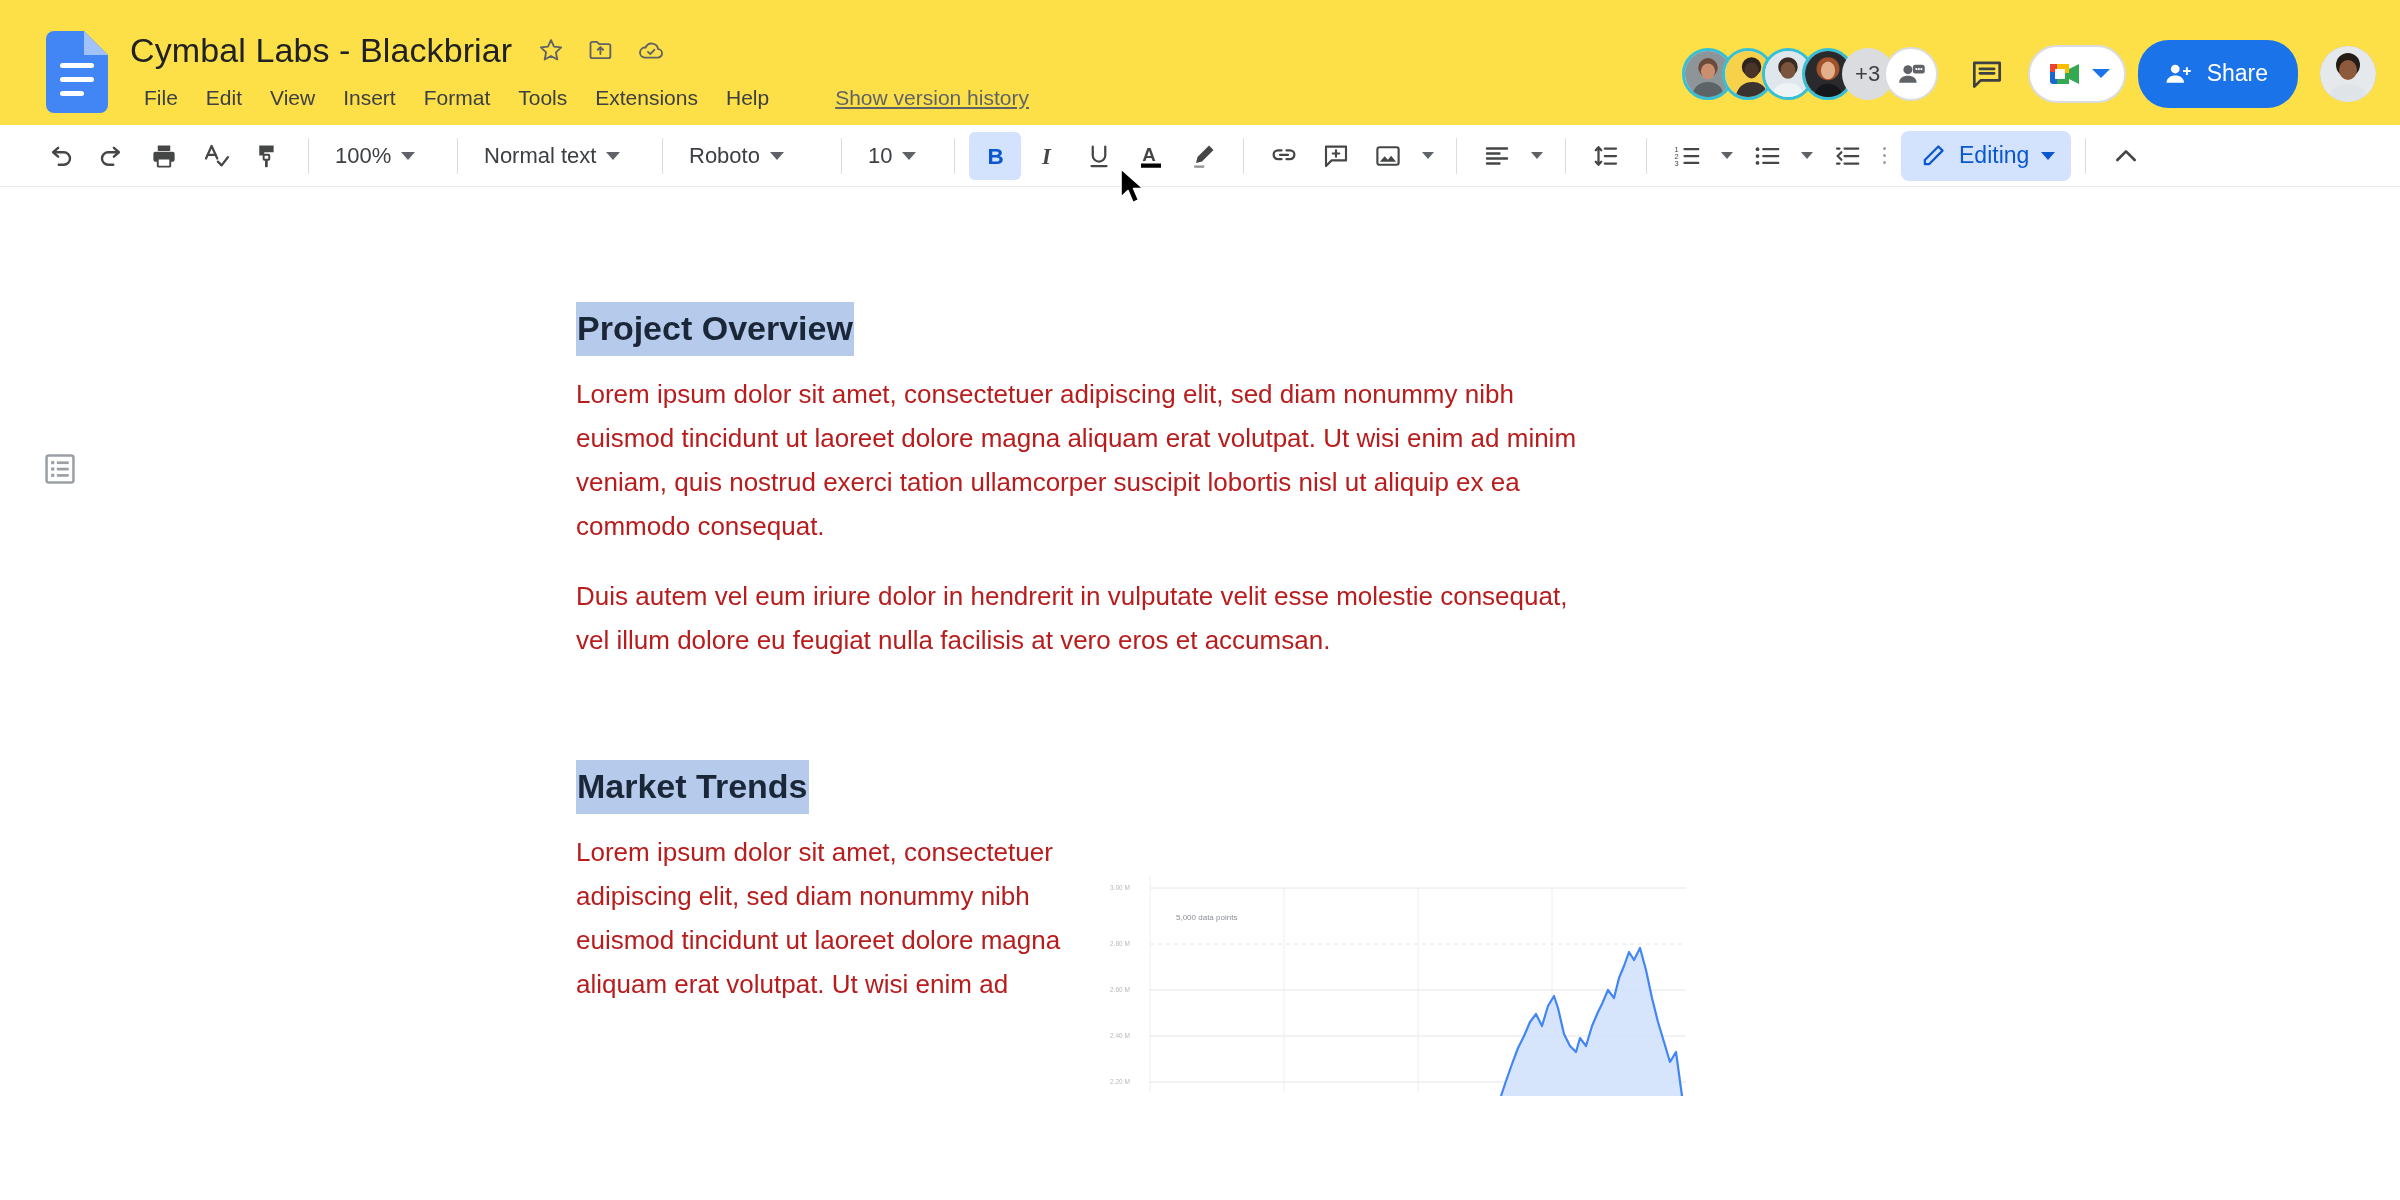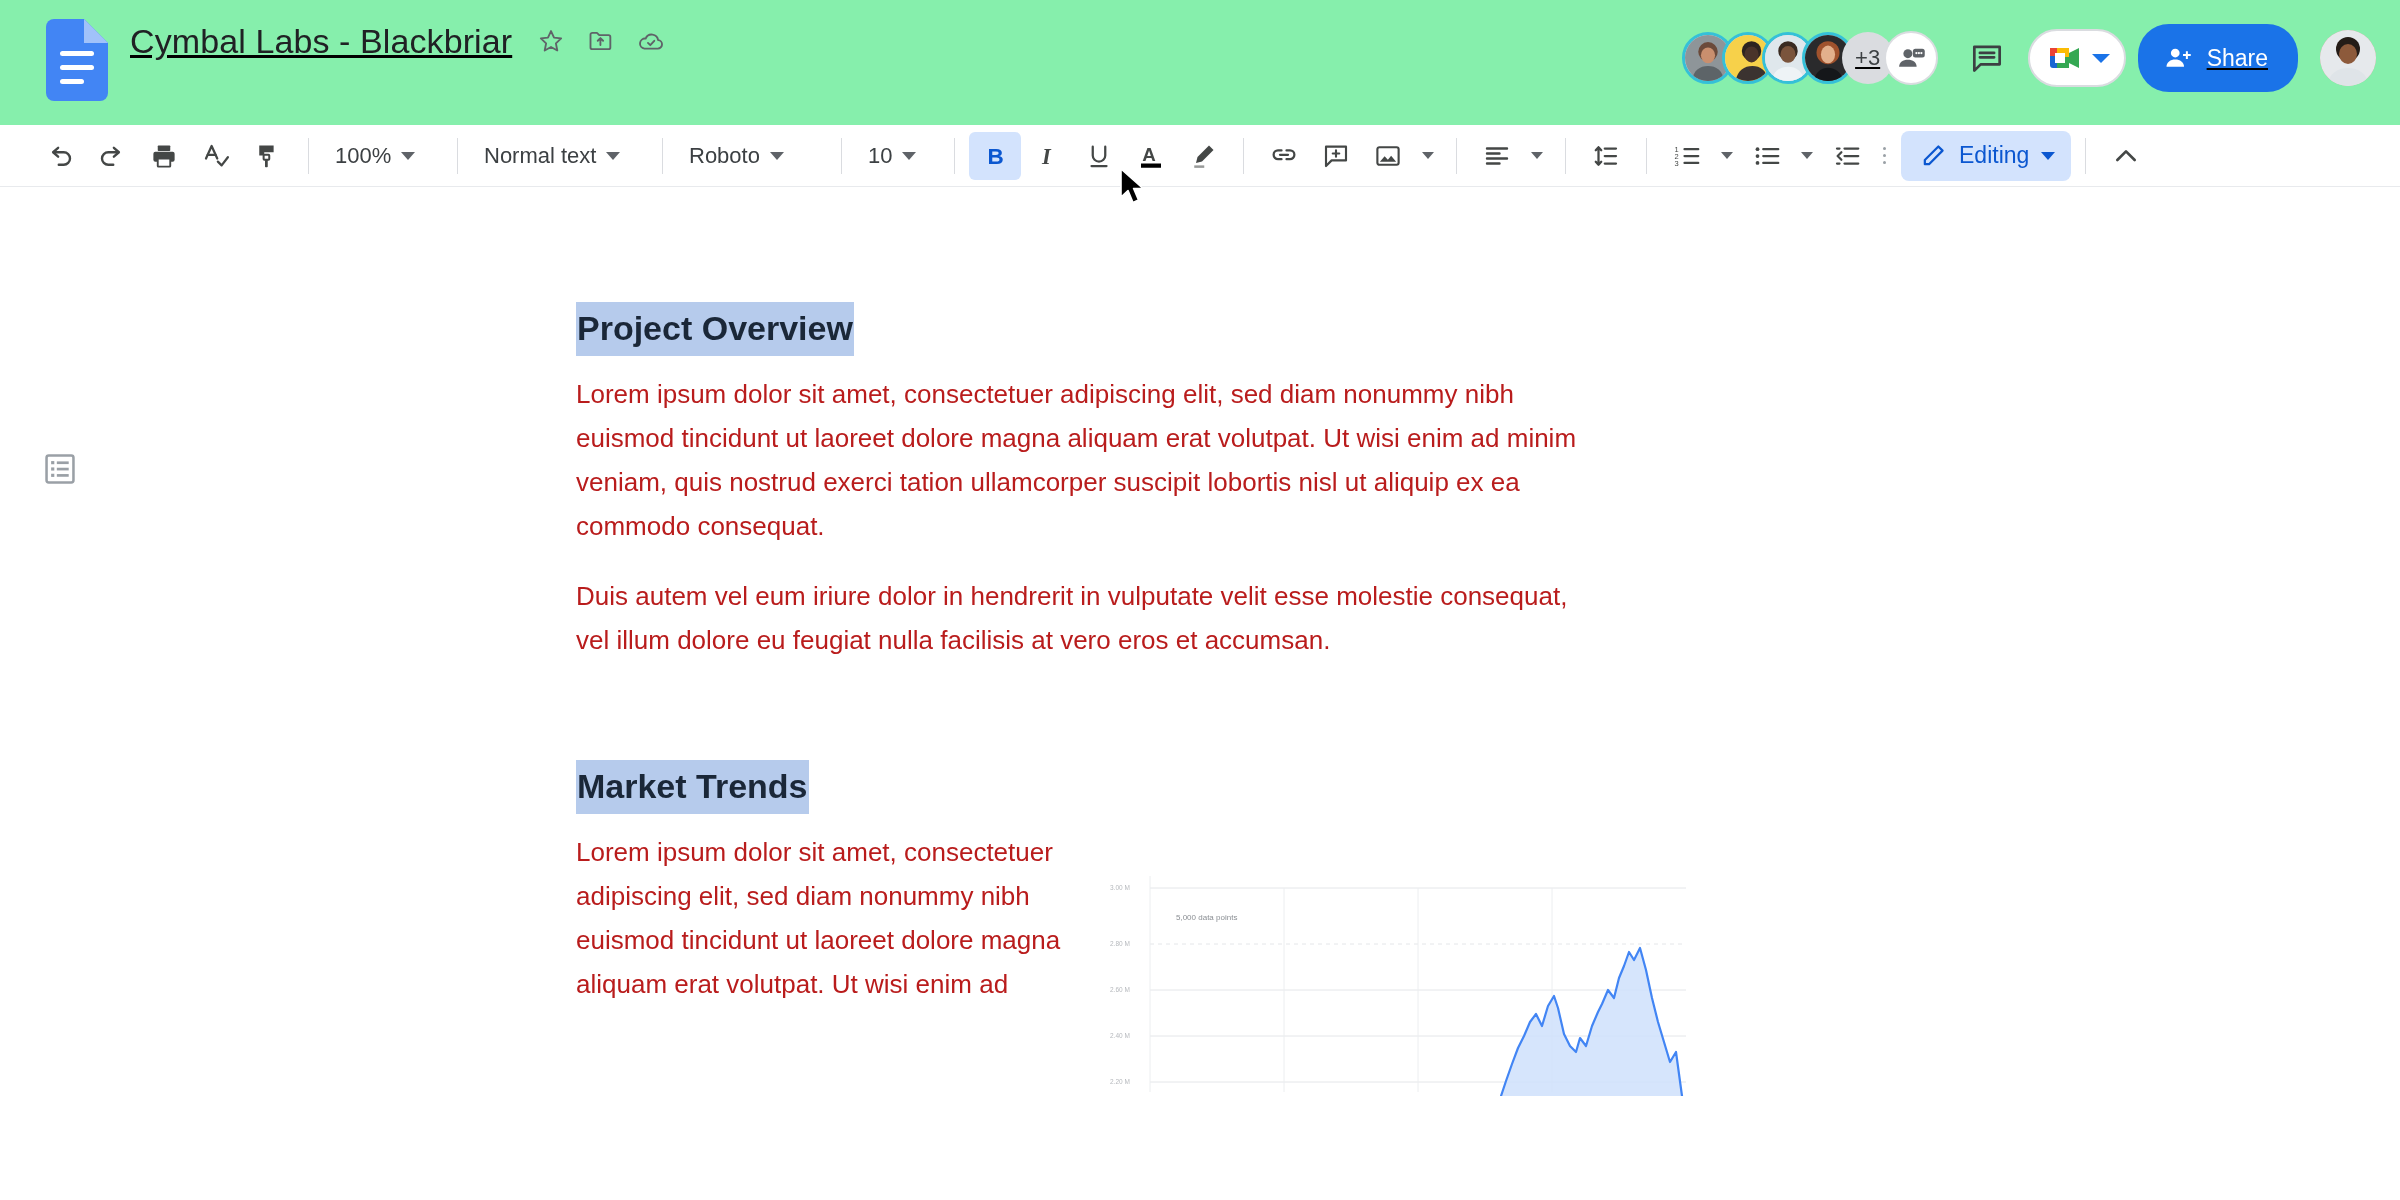--- a/index.html
+++ b/index.html
@@ -21,26 +21,25 @@
     position: relative;
     background: #fff;
     display: flex;
     flex-direction: column;
   }
 
   
   .header {
     height: 125px;
     display: flex;
-    align-items: flex-start;
+    align-items: center;
     padding: 14px 24px 0 24px;
-    background: #86efac;
-    flex: 0 0 auto;
-    position: relative;
-    text-decoration: underline;
+    background: #fde047;
+    flex: 0 0 auto;
+    position: relative;
   }
 
   .docs-logo {
     width: 62px;
     height: 82px;
     margin: 5px 22px 0 22px;
     flex: 0 0 auto;
     position: relative;
   }
   .docs-logo svg { display: block; }
@@ -467,20 +466,31 @@
         </div>
 
         <div class="title-icon">
           <svg width="28" height="28" viewBox="0 0 24 24" fill="none" stroke="currentColor" stroke-width="1.6">
             <path d="M6.4 18.5h11.2a3.6 3.6 0 0 0 .5-7.2A5.6 5.6 0 0 0 7.4 9.9a3.9 3.9 0 0 0-1 8.6z" stroke-linejoin="round"></path>
             <path d="M9.4 13.6l2 2 3.4-3.8" stroke-linecap="round" stroke-linejoin="round"></path>
           </svg>
         </div>
       </div>
 
+      <div class="menu-row">
+        <div class="menu-item">File</div>
+        <div class="menu-item">Edit</div>
+        <div class="menu-item">View</div>
+        <div class="menu-item">Insert</div>
+        <div class="menu-item">Format</div>
+        <div class="menu-item">Tools</div>
+        <div class="menu-item">Extensions</div>
+        <div class="menu-item">Help</div>
+        <div class="version-link">Show version history</div>
+      </div>
     </div>
 
     <div class="header-right">
 
       <div class="avatar-stack">
         <div class="avatar">
           <svg class="face" viewBox="0 0 52 52">
               <rect width="52" height="52" fill="#8e9599"></rect>
               <circle cx="26" cy="19" r="11" fill="#6b4a3a"></circle>
               <ellipse cx="26" cy="23" rx="8" ry="9" fill="#c98f6e"></ellipse>

